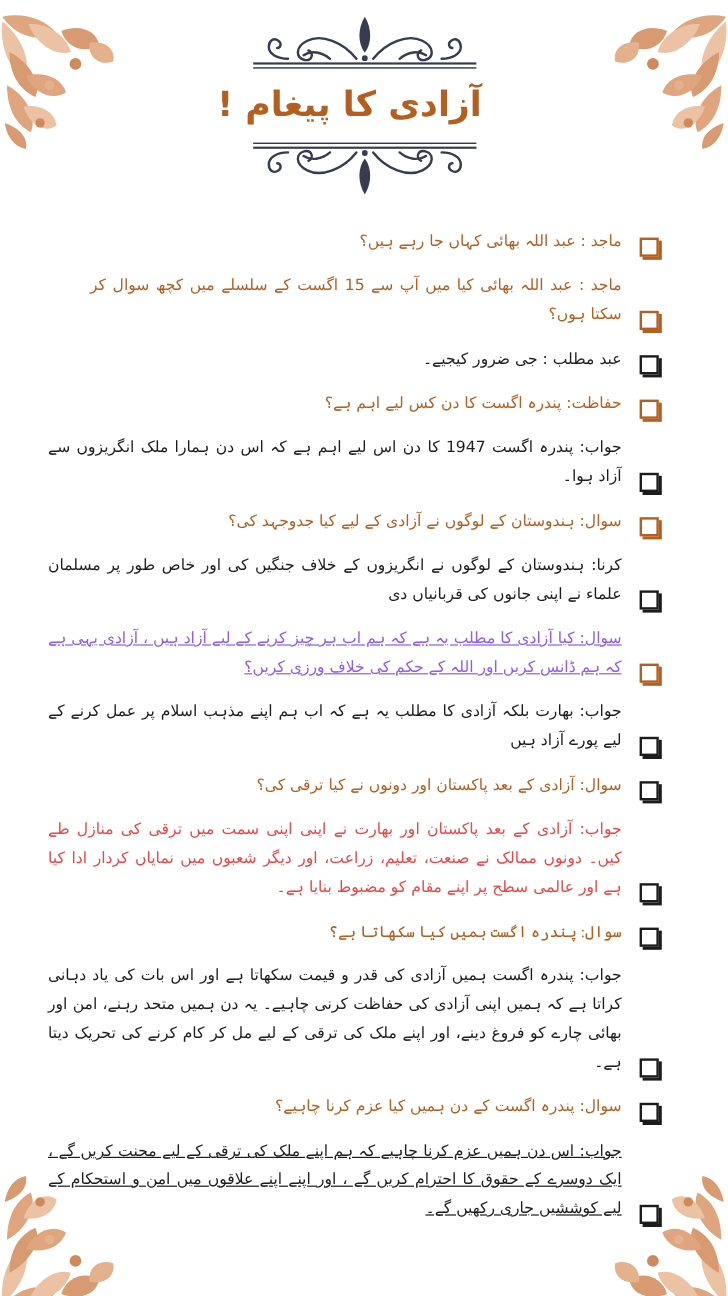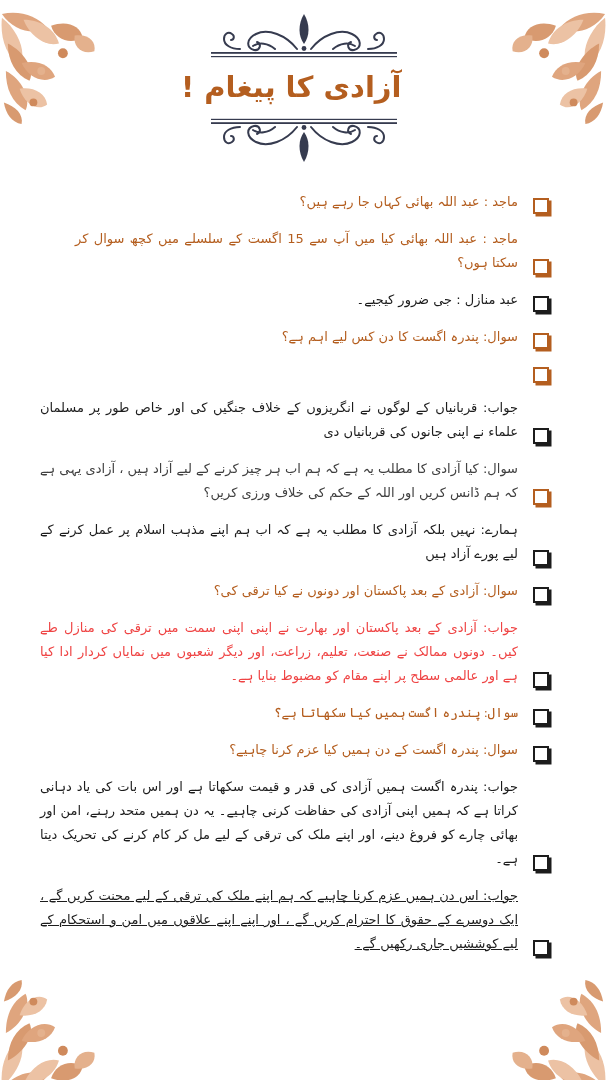--- a/index.html
+++ b/index.html
@@ -129,73 +129,78 @@
     </div>
 
 
     <div class="qa-item">
       <span class="bullet" style="color: rgb(180, 94, 31);"></span>
       <p class="qa-text" style="color: rgb(180, 94, 31); margin-left: 35px;">ماجد : عبد اللہ بھائی کیا میں آپ سے 15 اگست کے سلسلے میں کچھ سوال کر سکتا ہوں؟</p>
     </div>
 
     <div class="qa-item">
       <span class="bullet" style="color: rgb(28, 28, 28);"></span>
-      <p class="qa-text" style="color: rgb(28, 28, 28);">عبد منازل : جی ضرور کیجیے۔</p>
-    </div>
-
-    <div class="qa-item">
-      <span class="bullet" style="color: rgb(180, 94, 31);"></span>
-      <p class="qa-text" style="color: rgb(180, 94, 31);">سوال: پندرہ اگست کا دن کس لیے اہم ہے؟</p>
-    </div>
-
-
-    <div class="qa-item">
-      <span class="bullet" style="color: rgb(180, 94, 31);"></span>
-    </div>
-
-    <div class="qa-item">
-      <span class="bullet" style="color: rgb(28, 28, 28);"></span>
-      <p class="qa-text" style="color: rgb(28, 28, 28);">جواب: قربانیاں کے لوگوں نے انگریزوں کے خلاف جنگیں کی اور خاص طور پر مسلمان علماء نے اپنی جانوں کی قربانیاں دی</p>
-    </div>
-
-    <div class="qa-item">
-      <span class="bullet" style="color: rgb(180, 94, 31);"></span>
-      <p class="qa-text" style="color: #404040;">سوال: کیا آزادی کا مطلب یہ ہے کہ ہم اب ہر چیز کرنے کے لیے آزاد ہیں ، آزادی یہی ہے کہ ہم ڈانس کریں اور اللہ کے حکم کی خلاف ورزی کریں؟</p>
-    </div>
-
-    <div class="qa-item">
-      <span class="bullet" style="color: rgb(28, 28, 28);"></span>
-      <p class="qa-text" style="color: rgb(28, 28, 28);">ہمارے: نہیں بلکہ آزادی کا مطلب یہ ہے کہ اب ہم اپنے مذہب اسلام پر عمل کرنے کے لیے پورے آزاد ہیں</p>
+      <p class="qa-text" style="color: rgb(28, 28, 28);">عبد مطلب : جی ضرور کیجیے۔</p>
+    </div>
+
+    <div class="qa-item">
+      <span class="bullet" style="color: rgb(180, 94, 31);"></span>
+      <p class="qa-text" style="color: rgb(180, 94, 31);">حفاظت: پندرہ اگست کا دن کس لیے اہم ہے؟</p>
+    </div>
+
+    <div class="qa-item">
+      <span class="bullet" style="color: rgb(28, 28, 28);"></span>
+      <p class="qa-text" style="color: rgb(28, 28, 28);">جواب: پندرہ اگست 1947 کا دن اس لیے اہم ہے کہ اس دن ہمارا ملک انگریزوں سے آزاد ہوا۔</p>
+    </div>
+
+    <div class="qa-item">
+      <span class="bullet" style="color: rgb(180, 94, 31);"></span>
+      <p class="qa-text" style="color: rgb(180, 94, 31);">سوال: ہندوستان کے لوگوں نے آزادی کے لیے کیا جدوجہد کی؟</p>
+    </div>
+
+    <div class="qa-item">
+      <span class="bullet" style="color: rgb(28, 28, 28);"></span>
+      <p class="qa-text" style="color: rgb(28, 28, 28);">کرنا: ہندوستان کے لوگوں نے انگریزوں کے خلاف جنگیں کی اور خاص طور پر مسلمان علماء نے اپنی جانوں کی قربانیاں دی</p>
+    </div>
+
+    <div class="qa-item">
+      <span class="bullet" style="color: rgb(180, 94, 31);"></span>
+      <p class="qa-text" style="color: #8b5cf6; text-decoration: underline;">سوال: کیا آزادی کا مطلب یہ ہے کہ ہم اب ہر چیز کرنے کے لیے آزاد ہیں ، آزادی یہی ہے کہ ہم ڈانس کریں اور اللہ کے حکم کی خلاف ورزی کریں؟</p>
+    </div>
+
+    <div class="qa-item">
+      <span class="bullet" style="color: rgb(28, 28, 28);"></span>
+      <p class="qa-text" style="color: rgb(28, 28, 28);">جواب: بھارت بلکہ آزادی کا مطلب یہ ہے کہ اب ہم اپنے مذہب اسلام پر عمل کرنے کے لیے پورے آزاد ہیں</p>
     </div>
 
     <div class="qa-item">
       <span class="bullet" style="color: rgb(28, 28, 28);"></span>
       <p class="qa-text" style="color: rgb(180, 94, 31);">سوال: آزادی کے بعد پاکستان اور دونوں نے کیا ترقی کی؟</p>
     </div>
 
     <div class="qa-item">
       <span class="bullet" style="color: rgb(28, 28, 28);"></span>
       <p class="qa-text" style="color: #ef4444;">جواب: آزادی کے بعد پاکستان اور بھارت نے اپنی اپنی سمت میں ترقی کی منازل طے کیں۔ دونوں ممالک نے صنعت، تعلیم، زراعت، اور دیگر شعبوں میں نمایاں کردار ادا کیا ہے اور عالمی سطح پر اپنے مقام کو مضبوط بنایا ہے۔</p>
     </div>
 
     <div class="qa-item">
       <span class="bullet" style="color: rgb(28, 28, 28);"></span>
       <p class="qa-text" style="color: rgb(180, 94, 31); font-family: Liberation Serif, serif;">سوال: پندرہ اگست ہمیں کیا سکھاتا ہے؟</p>
     </div>
 
     <div class="qa-item">
       <span class="bullet" style="color: rgb(28, 28, 28);"></span>
+      <p class="qa-text" style="color: rgb(28, 28, 28);">جواب: پندرہ اگست ہمیں آزادی کی قدر و قیمت سکھاتا ہے اور اس بات کی یاد دہانی کراتا ہے کہ ہمیں اپنی آزادی کی حفاظت کرنی چاہیے۔ یہ دن ہمیں متحد رہنے، امن اور بھائی چارے کو فروغ دینے، اور اپنے ملک کی ترقی کے لیے مل کر کام کرنے کی تحریک دیتا ہے۔</p>
+    </div>
+
+    <div class="qa-item">
+      <span class="bullet" style="color: rgb(28, 28, 28);"></span>
       <p class="qa-text" style="color: rgb(180, 94, 31);">سوال: پندرہ اگست کے دن ہمیں کیا عزم کرنا چاہیے؟</p>
     </div>
 
     <div class="qa-item">
       <span class="bullet" style="color: rgb(28, 28, 28);"></span>
-      <p class="qa-text" style="color: rgb(28, 28, 28);">جواب: پندرہ اگست ہمیں آزادی کی قدر و قیمت سکھاتا ہے اور اس بات کی یاد دہانی کراتا ہے کہ ہمیں اپنی آزادی کی حفاظت کرنی چاہیے۔ یہ دن ہمیں متحد رہنے، امن اور بھائی چارے کو فروغ دینے، اور اپنے ملک کی ترقی کے لیے مل کر کام کرنے کی تحریک دیتا ہے۔</p>
-    </div>
-
-    <div class="qa-item">
-      <span class="bullet" style="color: rgb(28, 28, 28);"></span>
       <p class="qa-text" style="color: rgb(28, 28, 28); text-decoration: underline;">جواب: اس دن ہمیں عزم کرنا چاہیے کہ ہم اپنے ملک کی ترقی کے لیے محنت کریں گے ، ایک دوسرے کے حقوق کا احترام کریں گے ، اور اپنے اپنے علاقوں میں امن و استحکام کے لیے کوششیں جاری رکھیں گے۔</p>
     </div>
 
   </main>
 
 </div>
 
 </body></html>

